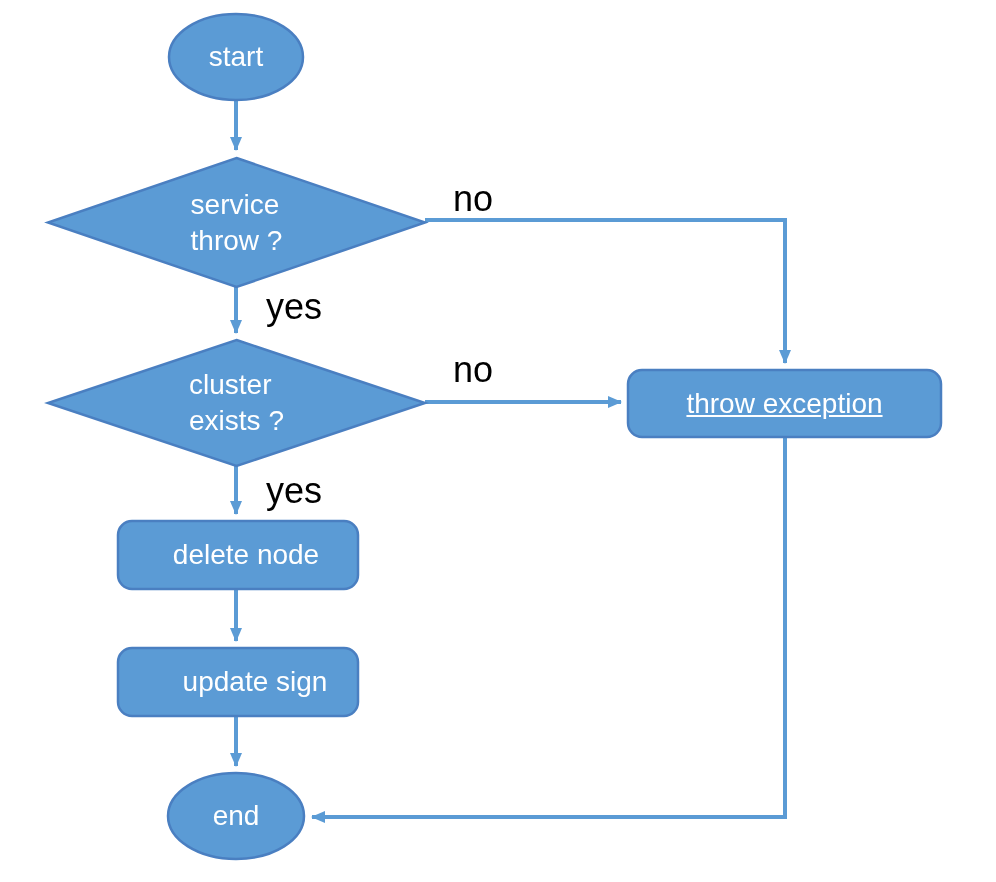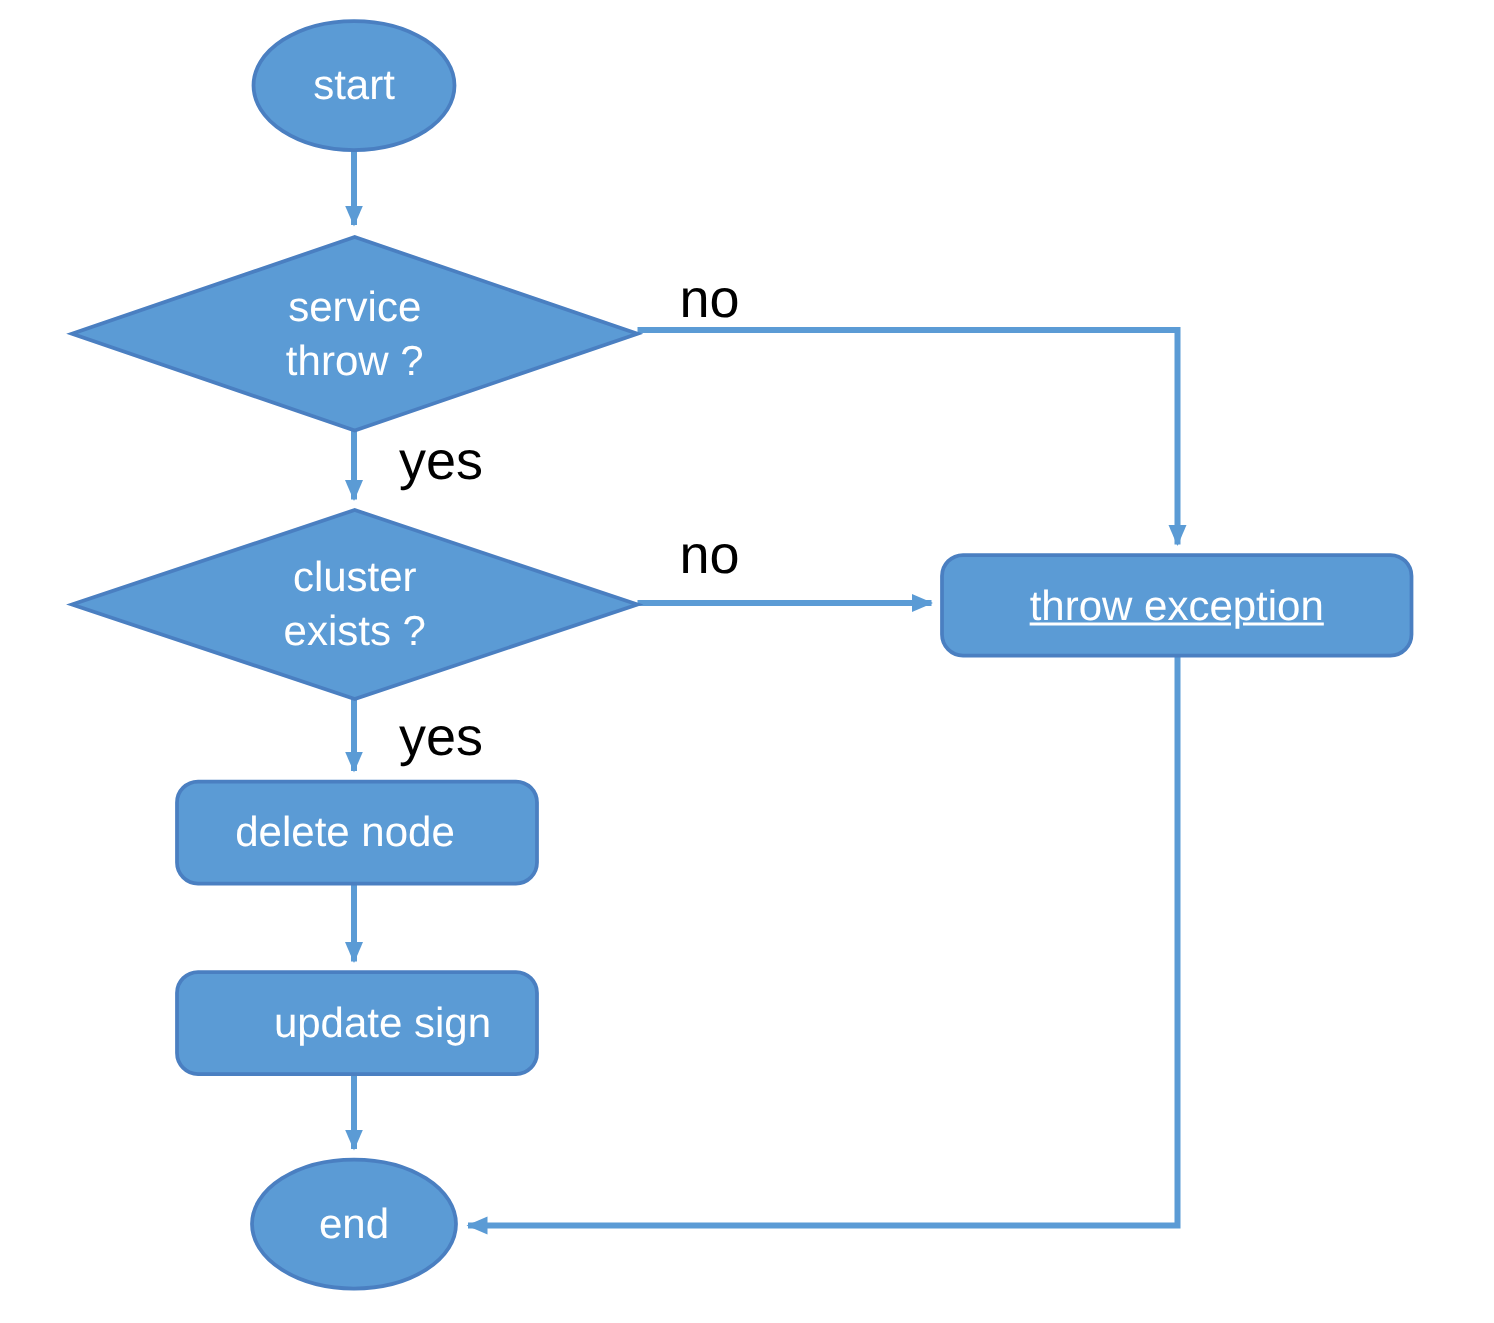--- a/index.html
+++ b/index.html
@@ -37,21 +37,21 @@
   .arrowhead {
     fill: var(--connector, #5B9BD5);
     stroke: none;
   }
   
   .node-label {
     position: absolute;
     display: flex;
     align-items: center;
     justify-content: center;
-    text-align: center;
+    text-align: left;
     color: var(--node-text, #ffffff);
     font-size: 28px;
     line-height: 36px;
     white-space: pre-line;
     pointer-events: none;
   }
   .edge-label {
     position: absolute;
     color: var(--label-text, #000000);
     font-size: 36px;
@@ -92,21 +92,21 @@
   <div class="node-label" style="left:169px; top:14px; width:134px; height:86px;">start</div>
 
   <div class="node-label" style="left:48px; top:158px; width:377px; height:129px;">service
 throw ?</div>
 
   <div class="node-label" style="left:48px; top:340px; width:377px; height:126px;">cluster
 exists ?</div>
 
   <div class="node-label" style="left:628px; top:370px; width:313px; height:67px;text-decoration:underline;">throw exception</div>
 
-  <div class="node-label" style="left:110px; top:521px; width:240px; height:68px;">delete node</div>
+  <div class="node-label" style="left:126px; top:521px; width:240px; height:68px;">delete node</div>
 
   <div class="node-label" style="left:118px; top:648px; width:240px; height:68px;padding-left:17px;">update sign</div>
 
   <div class="node-label" style="left:168px; top:773px; width:136px; height:86px;">end</div>
 
   <div class="edge-label" style="left:453px; top:184px;">no</div>
 
   <div class="edge-label" style="left:266px; top:292px;">yes</div>
 
   <div class="edge-label" style="left:453px; top:355px;">no</div>

